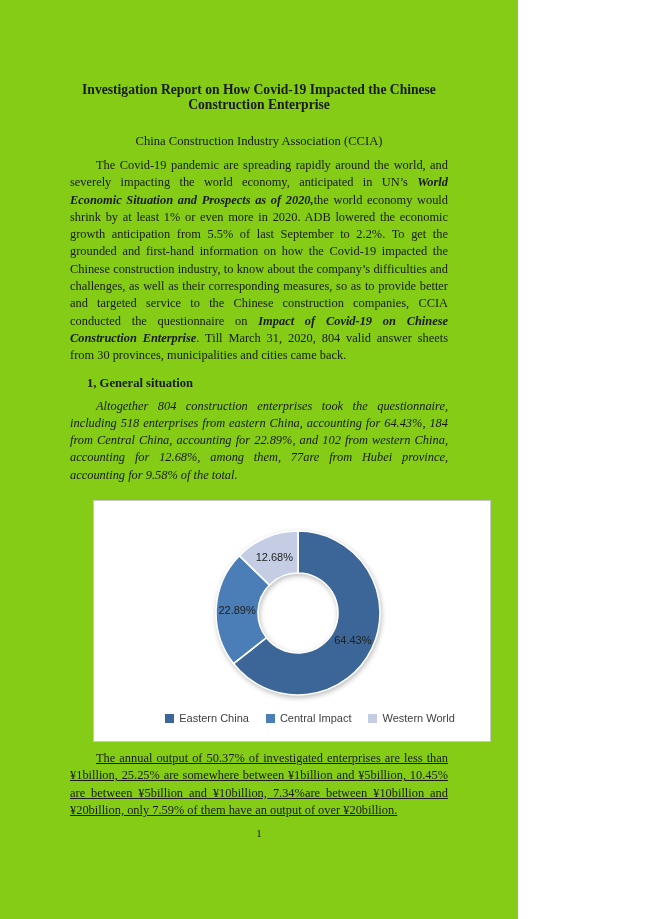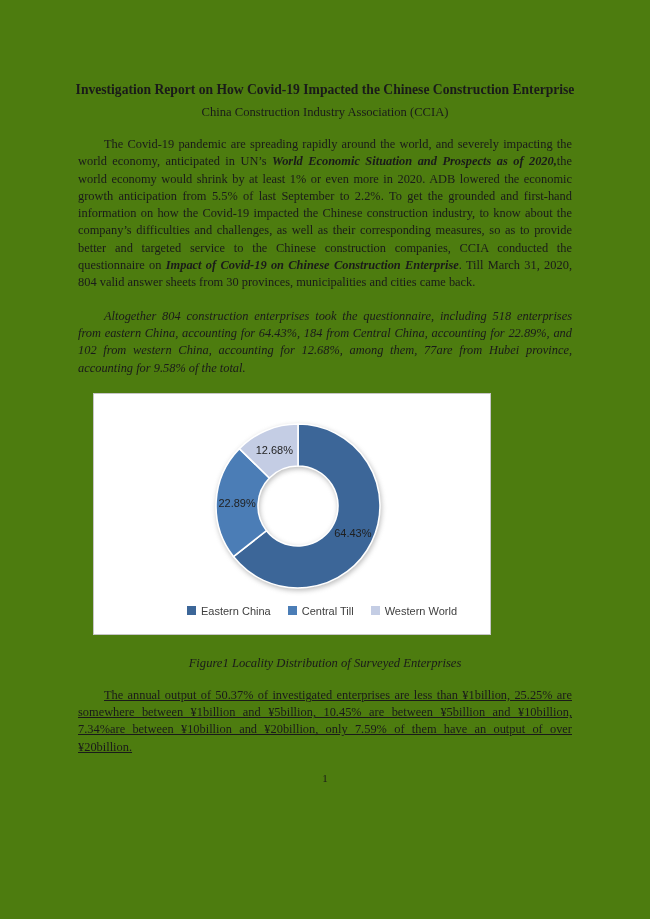--- a/index.html
+++ b/index.html
@@ -1,56 +1,56 @@
 <!DOCTYPE html>
 <html><head>
 <meta charset="utf-8">
 <style>
   html,body{margin:0;padding:0;background:#ffffff;}
   .page{
     position:relative;
-    width:650px;height:919px;
-    background:#4d7c0f;
+    width:518px;height:919px;
+    background:#84cc16;
     font-family:"Liberation Serif", serif;
     color:#1a1a1a;
     overflow:hidden;
   }
   .content{padding:0 62px;}
   .doc-title{
     margin:82px 0 0 0;
     font-size:13.6px;line-height:15px;
     font-weight:bold;text-align:center;
   }
   .doc-subtitle{
-    margin:8px 0 0 0;
+    margin:22px 0 0 0;
     font-size:12.6px;line-height:15px;
     font-weight:normal;text-align:center;
   }
   p.body-para{
-    margin:16px;text-align:justify;
+    margin:8px;text-align:justify;
     font-size:12.4px;line-height:17.3px;
     text-indent:26px;
   }
   .p1{margin-top:36px;}
   .section-heading{
     margin:11px 0 0 0;padding-left:25px;
     font-size:12.6px;line-height:14px;font-weight:bold;
   }
   .p2{margin-top:7px;font-style:italic;}
   .chart-box{
     position:relative;
     margin-top:16px;margin-left:31px;
     width:396px;height:240px;
     border:1px solid #c6c6c6;
     background:#ffffff;
   }
   .chart-box svg{position:absolute;left:0;top:0;}
   .donut-slices{filter:drop-shadow(1.5px 2.5px 2.5px rgba(110,110,110,0.45));}
   .chart-legend{
-    position:absolute;left:30px;top:211px;width:100%;
+    position:absolute;left:18px;top:211px;width:100%;
     display:flex;justify-content:center;align-items:center;gap:17px;
     font-family:"Liberation Sans", sans-serif;
     font-size:11px;color:#404040;
   }
   .legend-item{display:flex;align-items:center;gap:5px;}
   .legend-marker{width:9px;height:9px;display:inline-block;}
   .figure-caption{
     margin:21px 0 0 0;
     font-size:12.6px;line-height:15px;
     font-style:italic;text-align:center;
@@ -73,20 +73,21 @@
 
 <div class="page">
   <div class="content">
 
     <h1 class="doc-title">Investigation Report on How Covid-19 Impacted the Chinese Construction Enterprise</h1>
 
     <div class="doc-subtitle">China Construction Industry Association (CCIA)</div>
 
     <p class="body-para p1"><span>The Covid-19 pandemic are spreading rapidly around the world, and severely impacting the world economy, anticipated in UN’s </span><span class="seg-b seg-i">World Economic Situation and Prospects as of 2020,</span><span>the world economy would shrink by at least 1% or even more in 2020. ADB lowered the economic growth anticipation from 5.5% of last September to 2.2%. To get the grounded and first-hand information on how the Covid-19 impacted the Chinese construction industry, to know about the company’s difficulties and challenges, as well as their corresponding measures, so as to provide better and targeted service to the Chinese construction companies, CCIA conducted the questionnaire on </span><span class="seg-b seg-i">Impact of Covid-19 on Chinese Construction Enterprise</span><span>. Till March 31, 2020, 804 valid answer sheets from 30 provinces, municipalities and cities came back.</span></p>
 
+    <h2 class="section-heading">1, General situation</h2>
 
     <p class="body-para p2"><span>Altogether 804 construction enterprises took the questionnaire, including 518 enterprises from eastern China, accounting for 64.43%, 184 from Central China, accounting for 22.89%, and 102 from western China, accounting for 12.68%, among them, 77are from Hubei province, accounting for 9.58% of the total.</span></p>
 
     <div class="chart-box">
       <svg id="donut-svg" width="396" height="240" viewBox="0 0 396 240">
         <g id="donut-slices" class="donut-slices">
             <path d="M204.00 30.00A82 82 0 1 1 139.43 162.54L172.50 136.66A40 40 0 1 0 204.00 72.00Z" fill="#3C6698" stroke="#ffffff" stroke-width="1.6"></path>
             <path d="M139.43 162.54A82 82 0 0 1 145.37 54.68L175.40 84.04A40 40 0 0 0 172.50 136.66Z" fill="#4B7DB6" stroke="#ffffff" stroke-width="1.6"></path>
             <path d="M145.37 54.68A82 82 0 0 1 204.00 30.00L204.00 72.00A40 40 0 0 0 175.40 84.04Z" fill="#C4CDE4" stroke="#ffffff" stroke-width="1.6"></path>
           </g>
@@ -96,30 +97,29 @@
             <text x="180.3" y="59.8" text-anchor="middle" class="slice-label">12.68%</text>
           </g>
       </svg>
       <div class="chart-legend" id="chart-legend">
           <span class="legend-item">
             <span class="legend-marker" style="background: rgb(60, 102, 152);"></span>
             <span>Eastern China</span>
           </span>
           <span class="legend-item">
             <span class="legend-marker" style="background: rgb(75, 125, 182);"></span>
-            <span>Central Till</span>
+            <span>Central Impact</span>
           </span>
           <span class="legend-item">
             <span class="legend-marker" style="background: rgb(196, 205, 228);"></span>
             <span>Western World</span>
           </span>
         </div>
     </div>
 
-    <div class="figure-caption">Figure1 Locality Distribution of Surveyed Enterprises</div>
 
 
     <p class="body-para p4"><span>The annual output of 50.37% of investigated enterprises are less than ¥1billion, 25.25% are somewhere between ¥1billion and ¥5billion, 10.45% are between ¥5billion and ¥10billion, 7.34%are between ¥10billion and ¥20billion, only 7.59% of them have an output of over ¥20billion.</span></p>
 
     <div class="page-number">1</div>
 
   </div>
 </div>
 
 </body></html>

